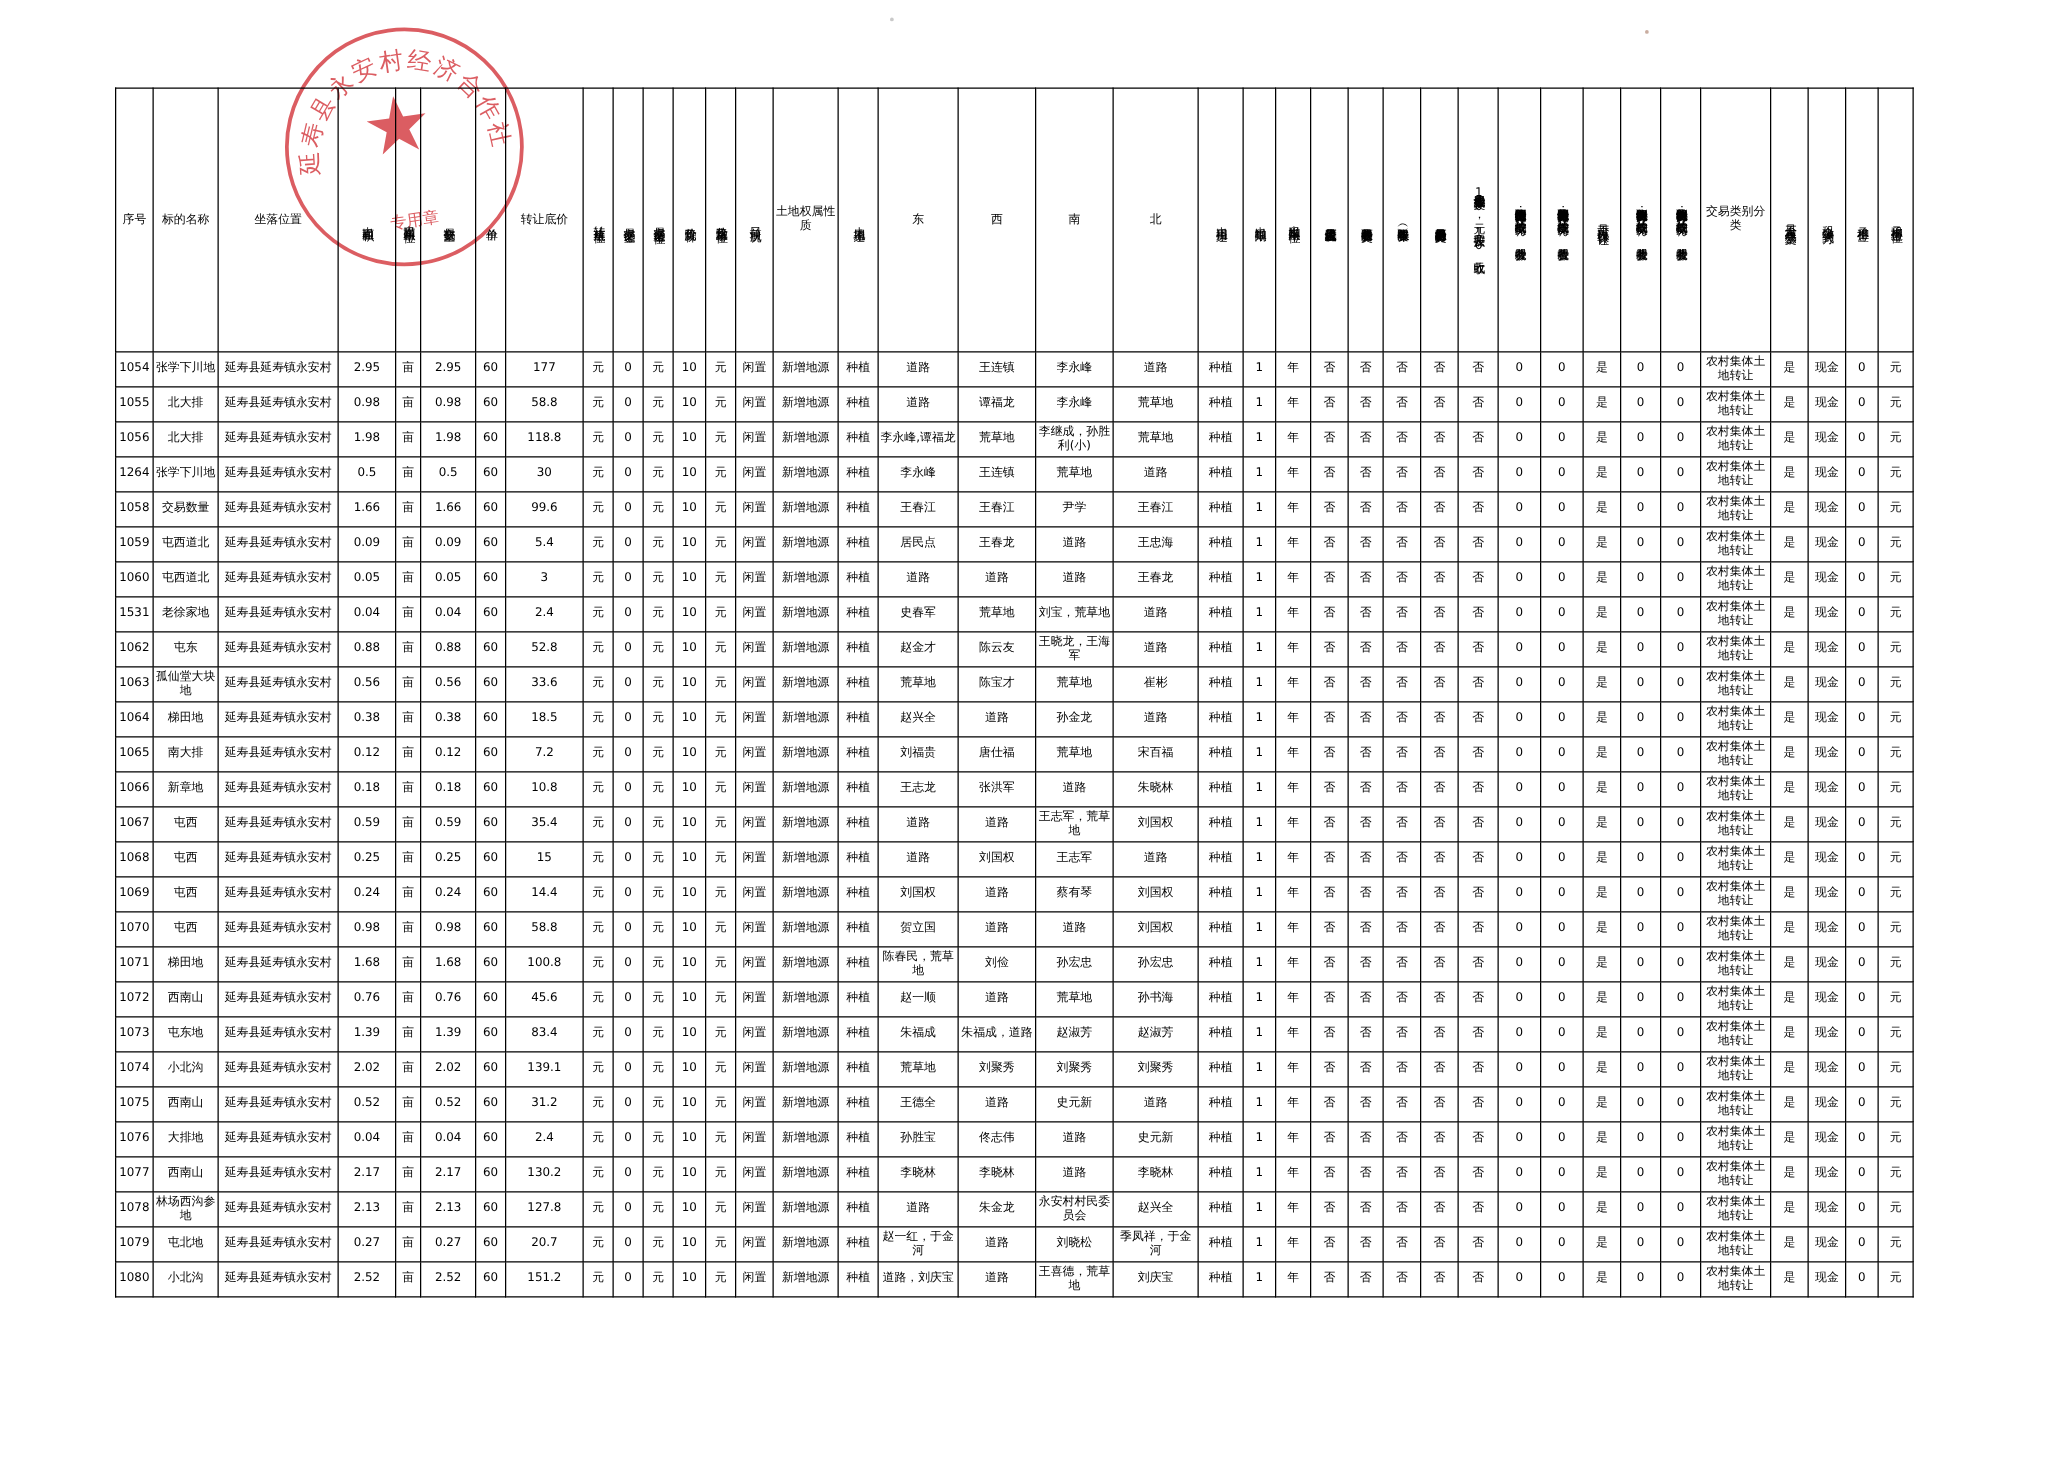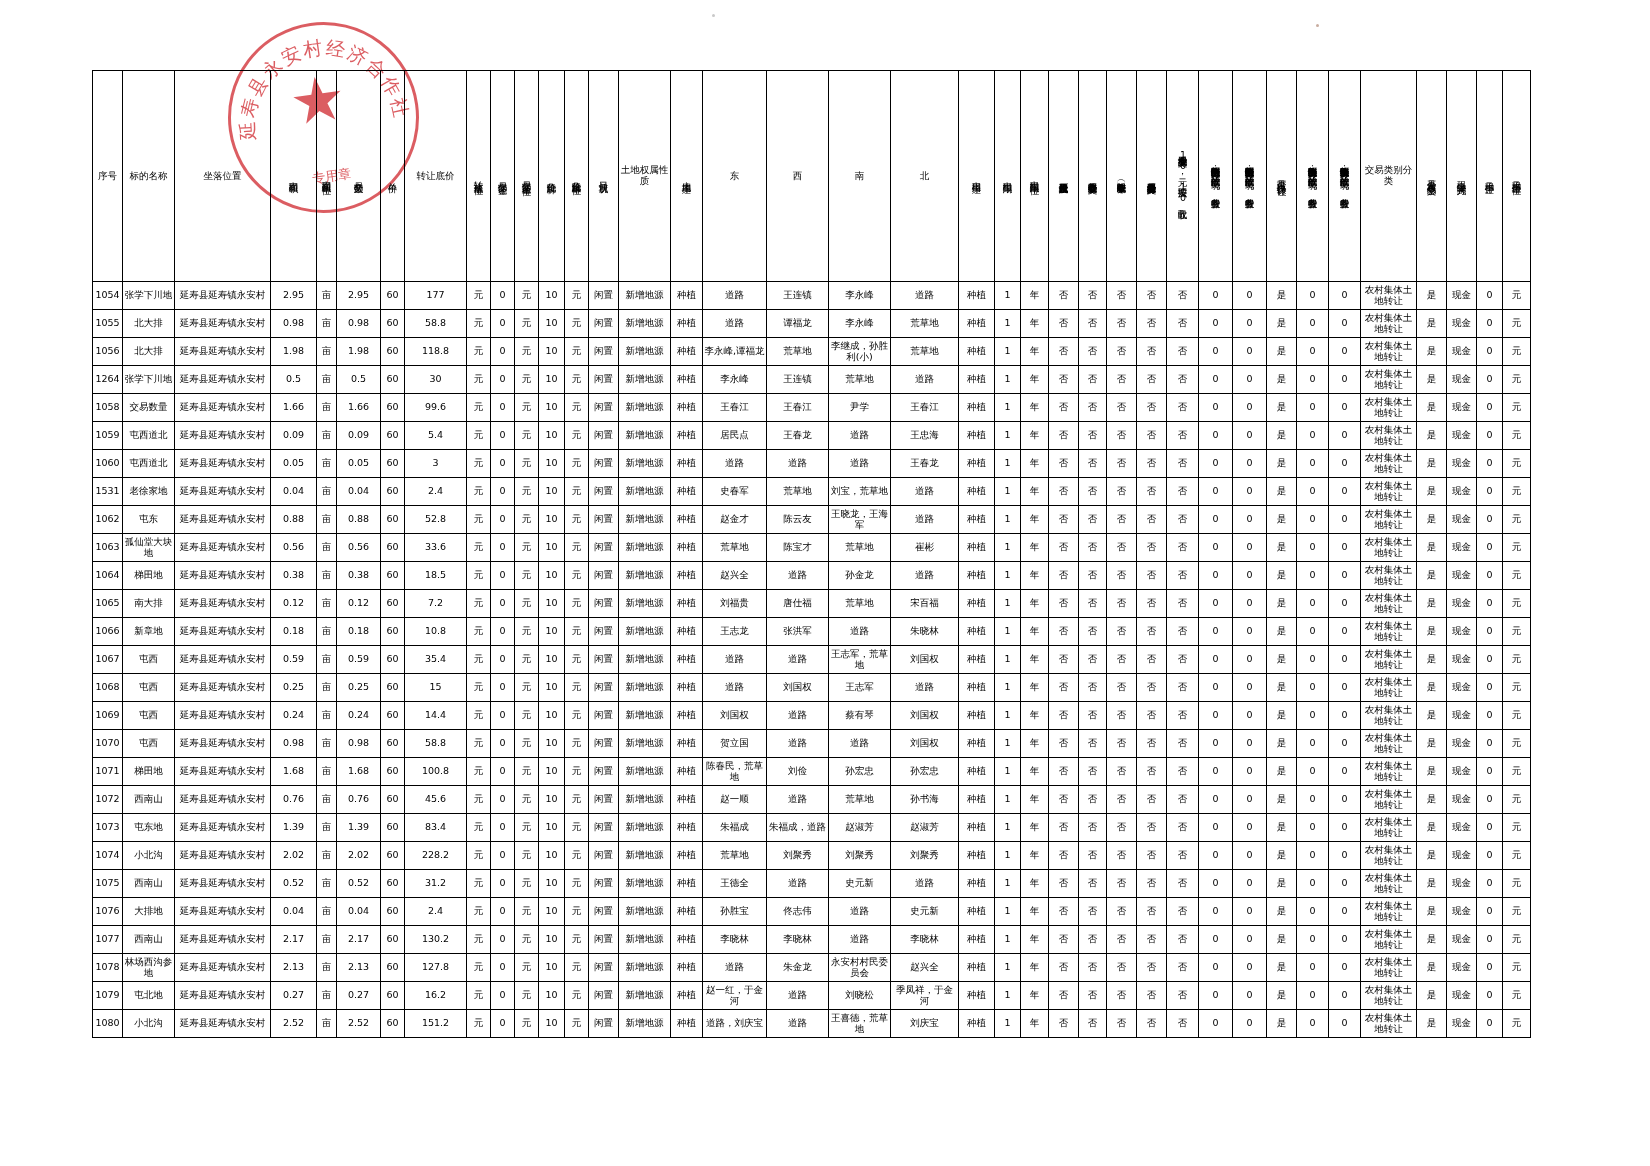--- a/index.html
+++ b/index.html
@@ -1013,21 +1013,21 @@
           <td>元</td>
         </tr>
         <tr>
           <td>1074</td>
           <td class="l small">小北沟</td>
           <td class="l">延寿县延寿镇永安村</td>
           <td class="r">2.02</td>
           <td>亩</td>
           <td class="r">2.02</td>
           <td>60</td>
-          <td class="r">228.2</td>
+          <td class="r">139.1</td>
           <td>元</td>
           <td>0</td>
           <td>元</td>
           <td>10</td>
           <td>元</td>
           <td>闲置</td>
           <td>新增地源</td>
           <td>种植</td>
           <td class="l small">荒草地</td>
           <td class="l small">刘聚秀</td>
@@ -1213,21 +1213,21 @@
           <td>元</td>
         </tr>
         <tr>
           <td>1079</td>
           <td class="l small">屯北地</td>
           <td class="l">延寿县延寿镇永安村</td>
           <td class="r">0.27</td>
           <td>亩</td>
           <td class="r">0.27</td>
           <td>60</td>
-          <td class="r">16.2</td>
+          <td class="r">20.7</td>
           <td>元</td>
           <td>0</td>
           <td>元</td>
           <td>10</td>
           <td>元</td>
           <td>闲置</td>
           <td>新增地源</td>
           <td>种植</td>
           <td class="l small">赵一红，于金河</td>
           <td class="l small">道路</td>

